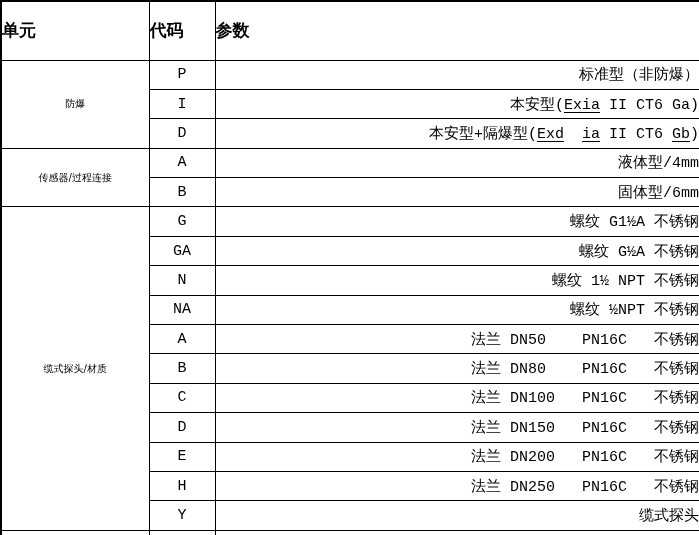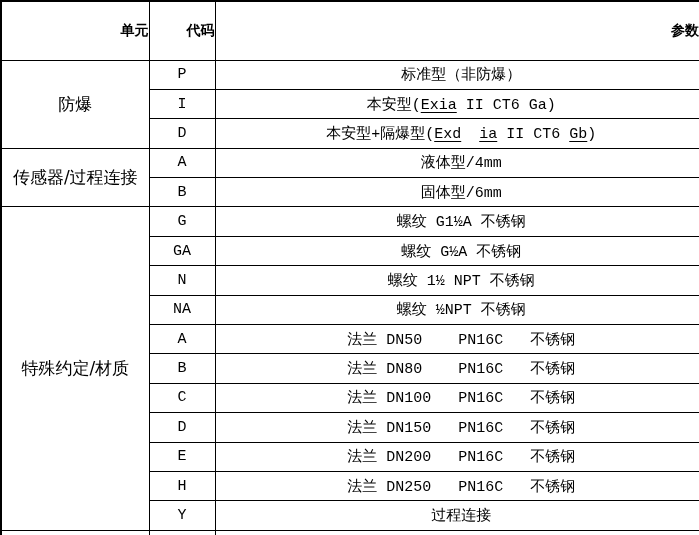--- a/index.html
+++ b/index.html
@@ -28,36 +28,36 @@
   th, td {
     border: 1px solid #000000;
     vertical-align: middle;
     overflow: hidden;
   }
   thead tr { height: 59px; }
   tbody tr { height: 29.4px; }
   tbody tr.partial-row { height: 16px; }
   th {
     font-weight: bold;
-    font-size: 14px;
-    text-align: right;
+    font-size: 17px;
+    text-align: left;
     font-family: "DejaVu Sans", sans-serif;
   }
   td.unit-cell {
     text-align: center;
-    font-size: 17px;
+    font-size: 10px;
     font-family: "DejaVu Sans", sans-serif;
   }
   td.code-cell {
     text-align: center;
     font-size: 15px;
     font-family: "Liberation Mono", "DejaVu Sans Mono", monospace;
   }
   td.param-cell {
-    text-align: center;
+    text-align: right;
     padding-left: 8px;
     font-size: 15px;
     font-family: "Liberation Mono", "DejaVu Sans Mono", monospace;
   }
   td.param-cell span { white-space: pre; }
   .misspell {
     text-decoration-line: underline;
     text-decoration-style: wavy;
     text-decoration-color: #ff0000;
     text-decoration-thickness: 1px;
@@ -99,21 +99,21 @@
         <tr>
           <td class="unit-cell" rowspan="2">传感器/过程连接</td>
           <td class="code-cell">A</td>
           <td class="param-cell"><span>液体型/4mm</span></td>
         </tr>
         <tr>
           <td class="code-cell">B</td>
           <td class="param-cell"><span>固体型/6mm</span></td>
         </tr>
         <tr>
-          <td class="unit-cell" rowspan="11">特殊约定/材质</td>
+          <td class="unit-cell" rowspan="11">缆式探头/材质</td>
           <td class="code-cell">G</td>
           <td class="param-cell"><span>螺纹 G1½A 不锈钢</span></td>
         </tr>
         <tr>
           <td class="code-cell">GA</td>
           <td class="param-cell"><span>螺纹 G½A 不锈钢</span></td>
         </tr>
         <tr>
           <td class="code-cell">N</td>
           <td class="param-cell"><span>螺纹 1½ NPT 不锈钢</span></td>
@@ -141,21 +141,21 @@
         <tr>
           <td class="code-cell">E</td>
           <td class="param-cell"><span>法兰 DN200   PN16C   不锈钢</span></td>
         </tr>
         <tr>
           <td class="code-cell">H</td>
           <td class="param-cell"><span>法兰 DN250   PN16C   不锈钢</span></td>
         </tr>
         <tr>
           <td class="code-cell">Y</td>
-          <td class="param-cell"><span>过程连接</span></td>
+          <td class="param-cell"><span>缆式探头</span></td>
         </tr>
         <tr class="partial-row">
           <td></td>
           <td></td>
           <td></td>
         </tr>
       </tbody>
   </table>
 </div>
 

